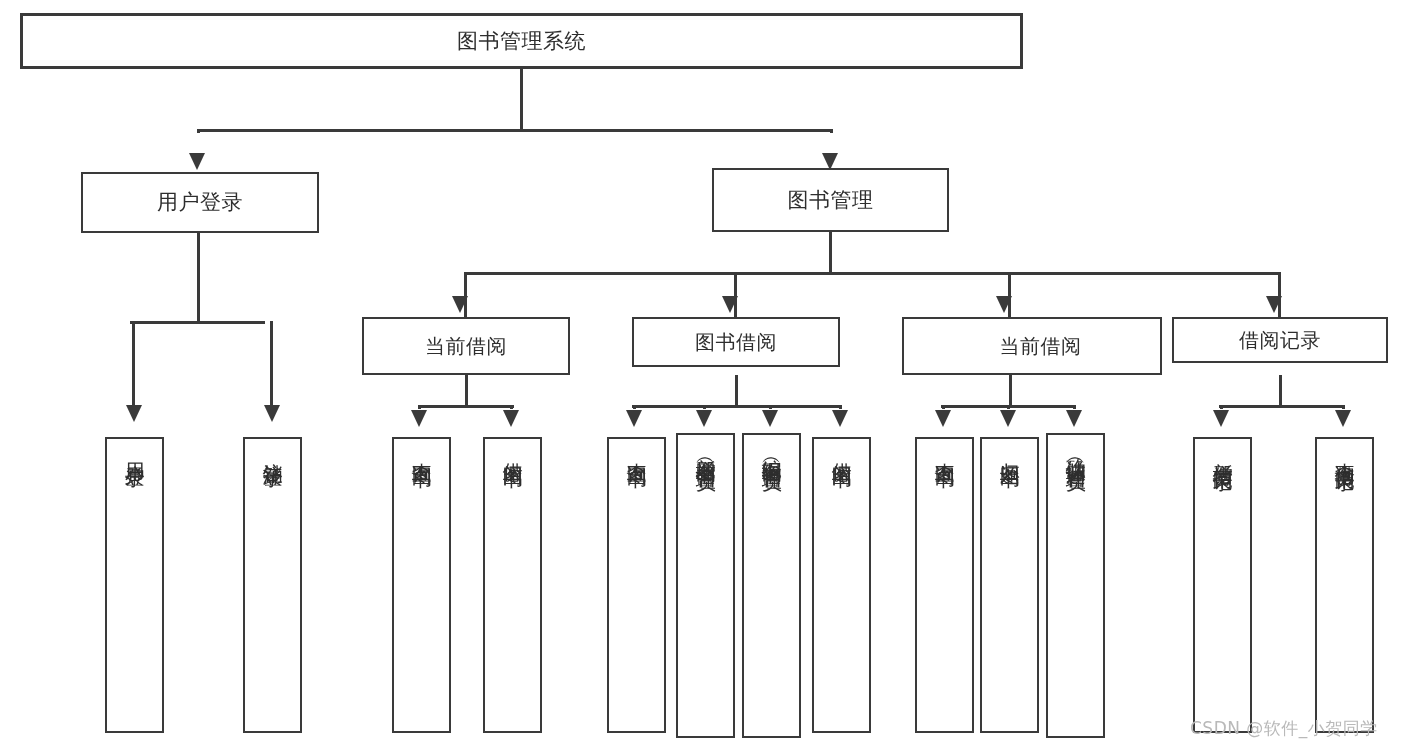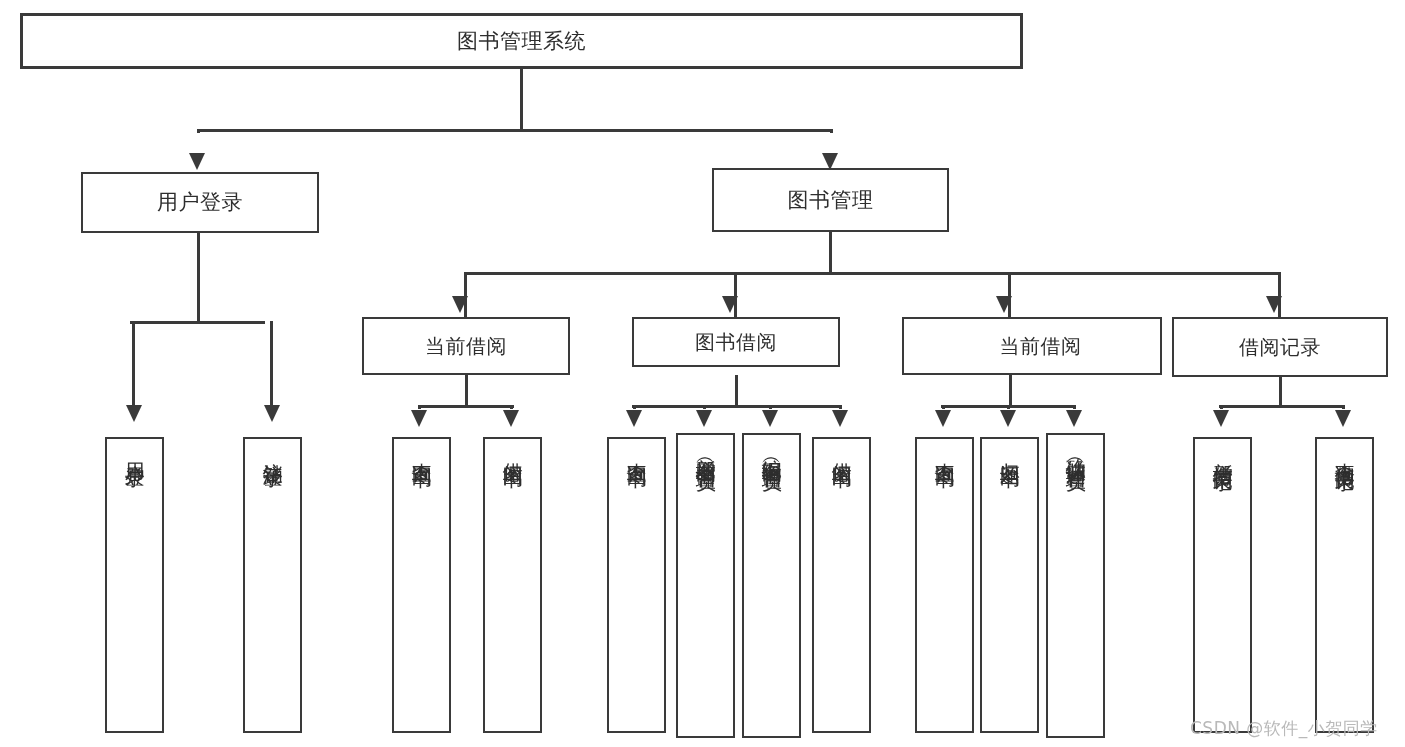--- a/index.html
+++ b/index.html
@@ -103,21 +103,21 @@
 
   <div class="node lvl2" id="node-l2-0" style="left: 362px; top: 317px; width: 208px; height: 58px;">
     <span class="node-label">当前借阅</span>
   </div>
   <div class="node lvl2" id="node-l2-1" style="left: 632px; top: 317px; width: 208px; height: 50px;">
     <span class="node-label">图书借阅</span>
   </div>
   <div class="node lvl2" id="node-l2-2" style="left: 902px; top: 317px; width: 260px; height: 58px; padding-left: 17px;">
     <span class="node-label">当前借阅</span>
   </div>
-  <div class="node lvl2" id="node-l2-3" style="left: 1172px; top: 317px; width: 216px; height: 60px;">
+  <div class="node lvl2" id="node-l2-3" style="left: 1172px; top: 317px; width: 216px; height: 46px;">
     <span class="node-label">借阅记录</span>
   </div>
 
   <div id="leaf-layer">
       <div class="node leaf" style="left: 105px; top: 437px; width: 59px; height: 296px;">
         <span class="node-label">用户登录</span>
       </div>
       <div class="node leaf" style="left: 243px; top: 437px; width: 59px; height: 296px;">
         <span class="node-label">注销登录</span>
       </div>

